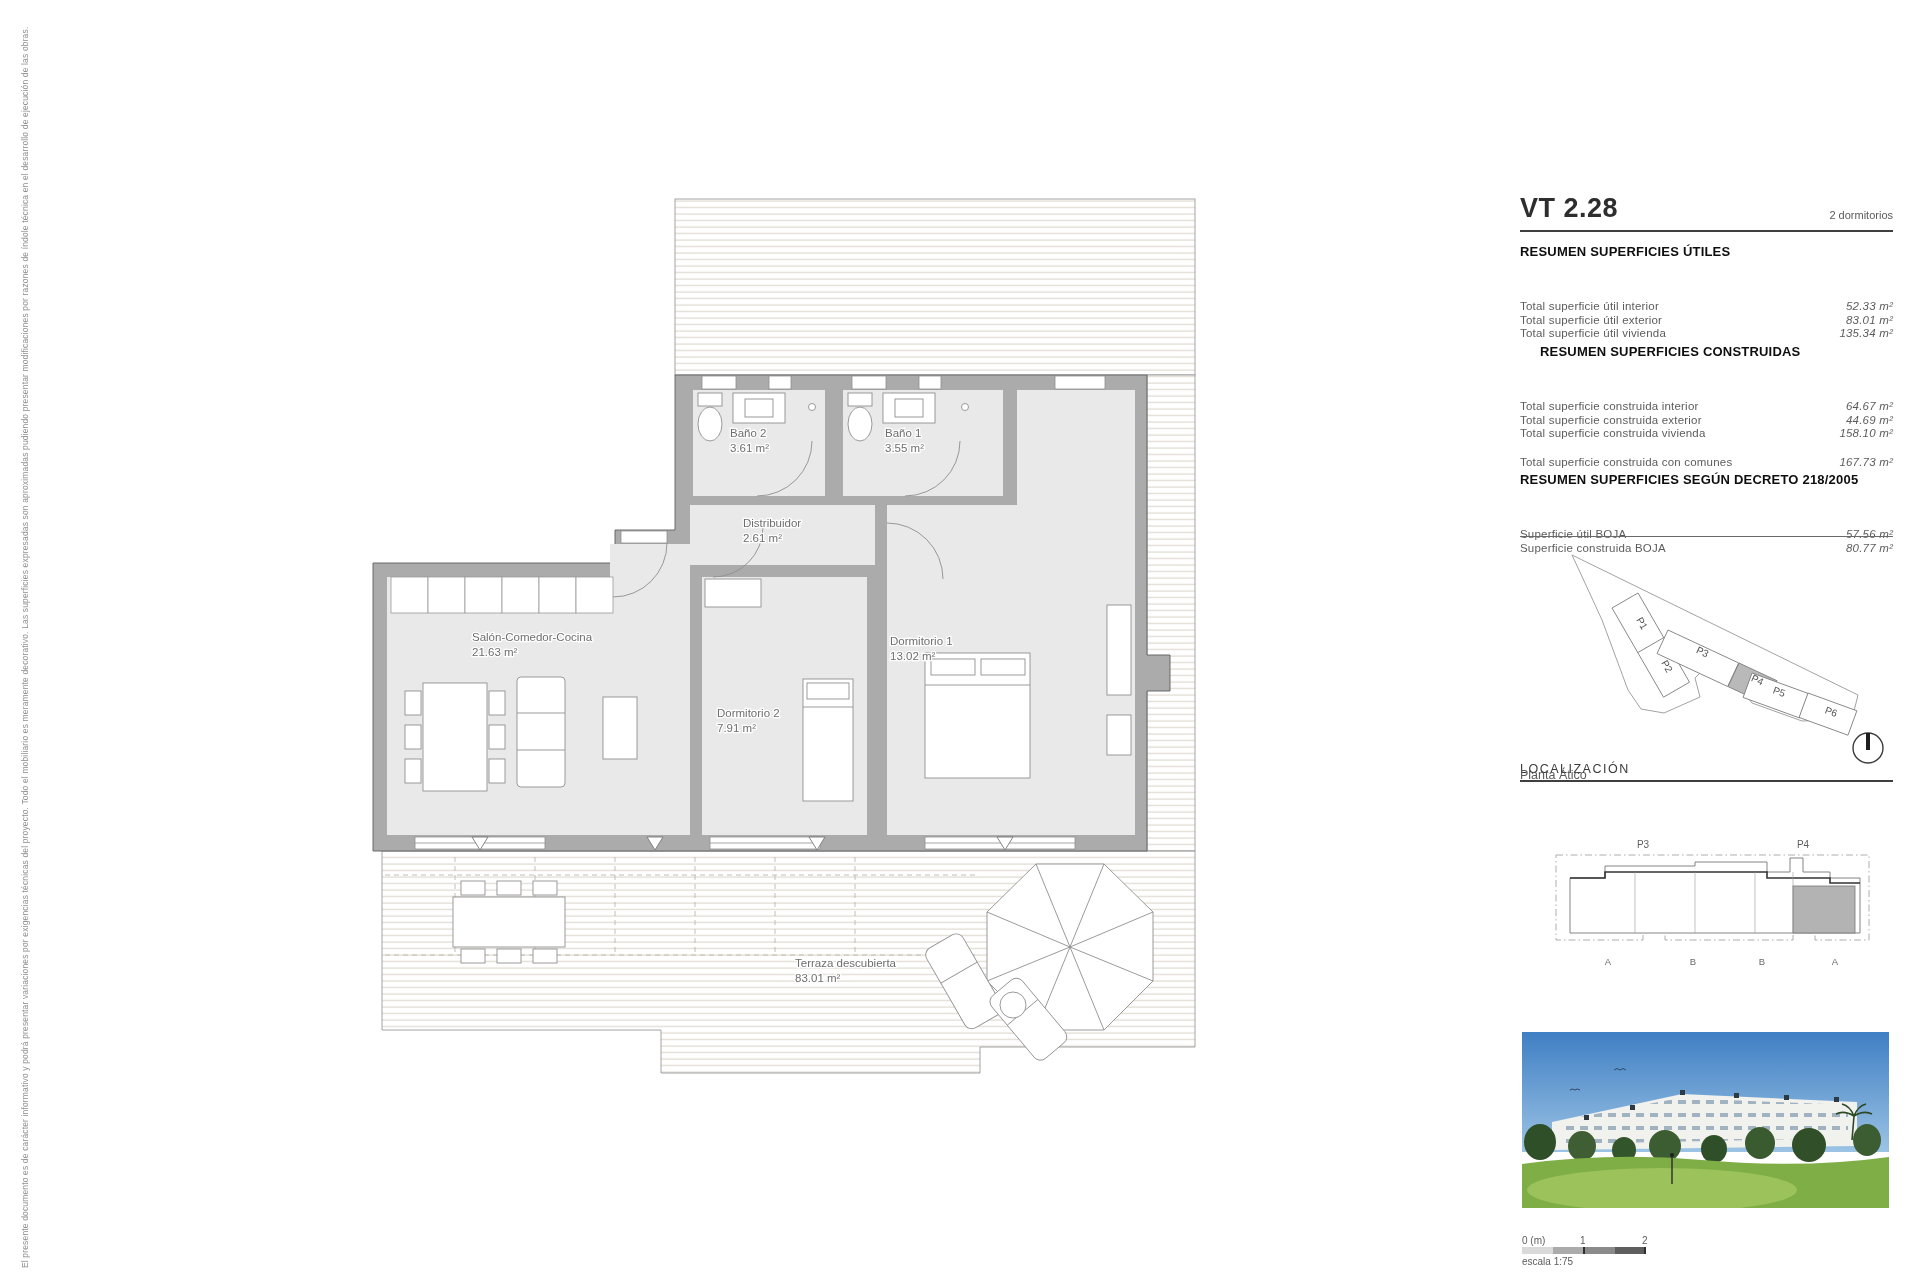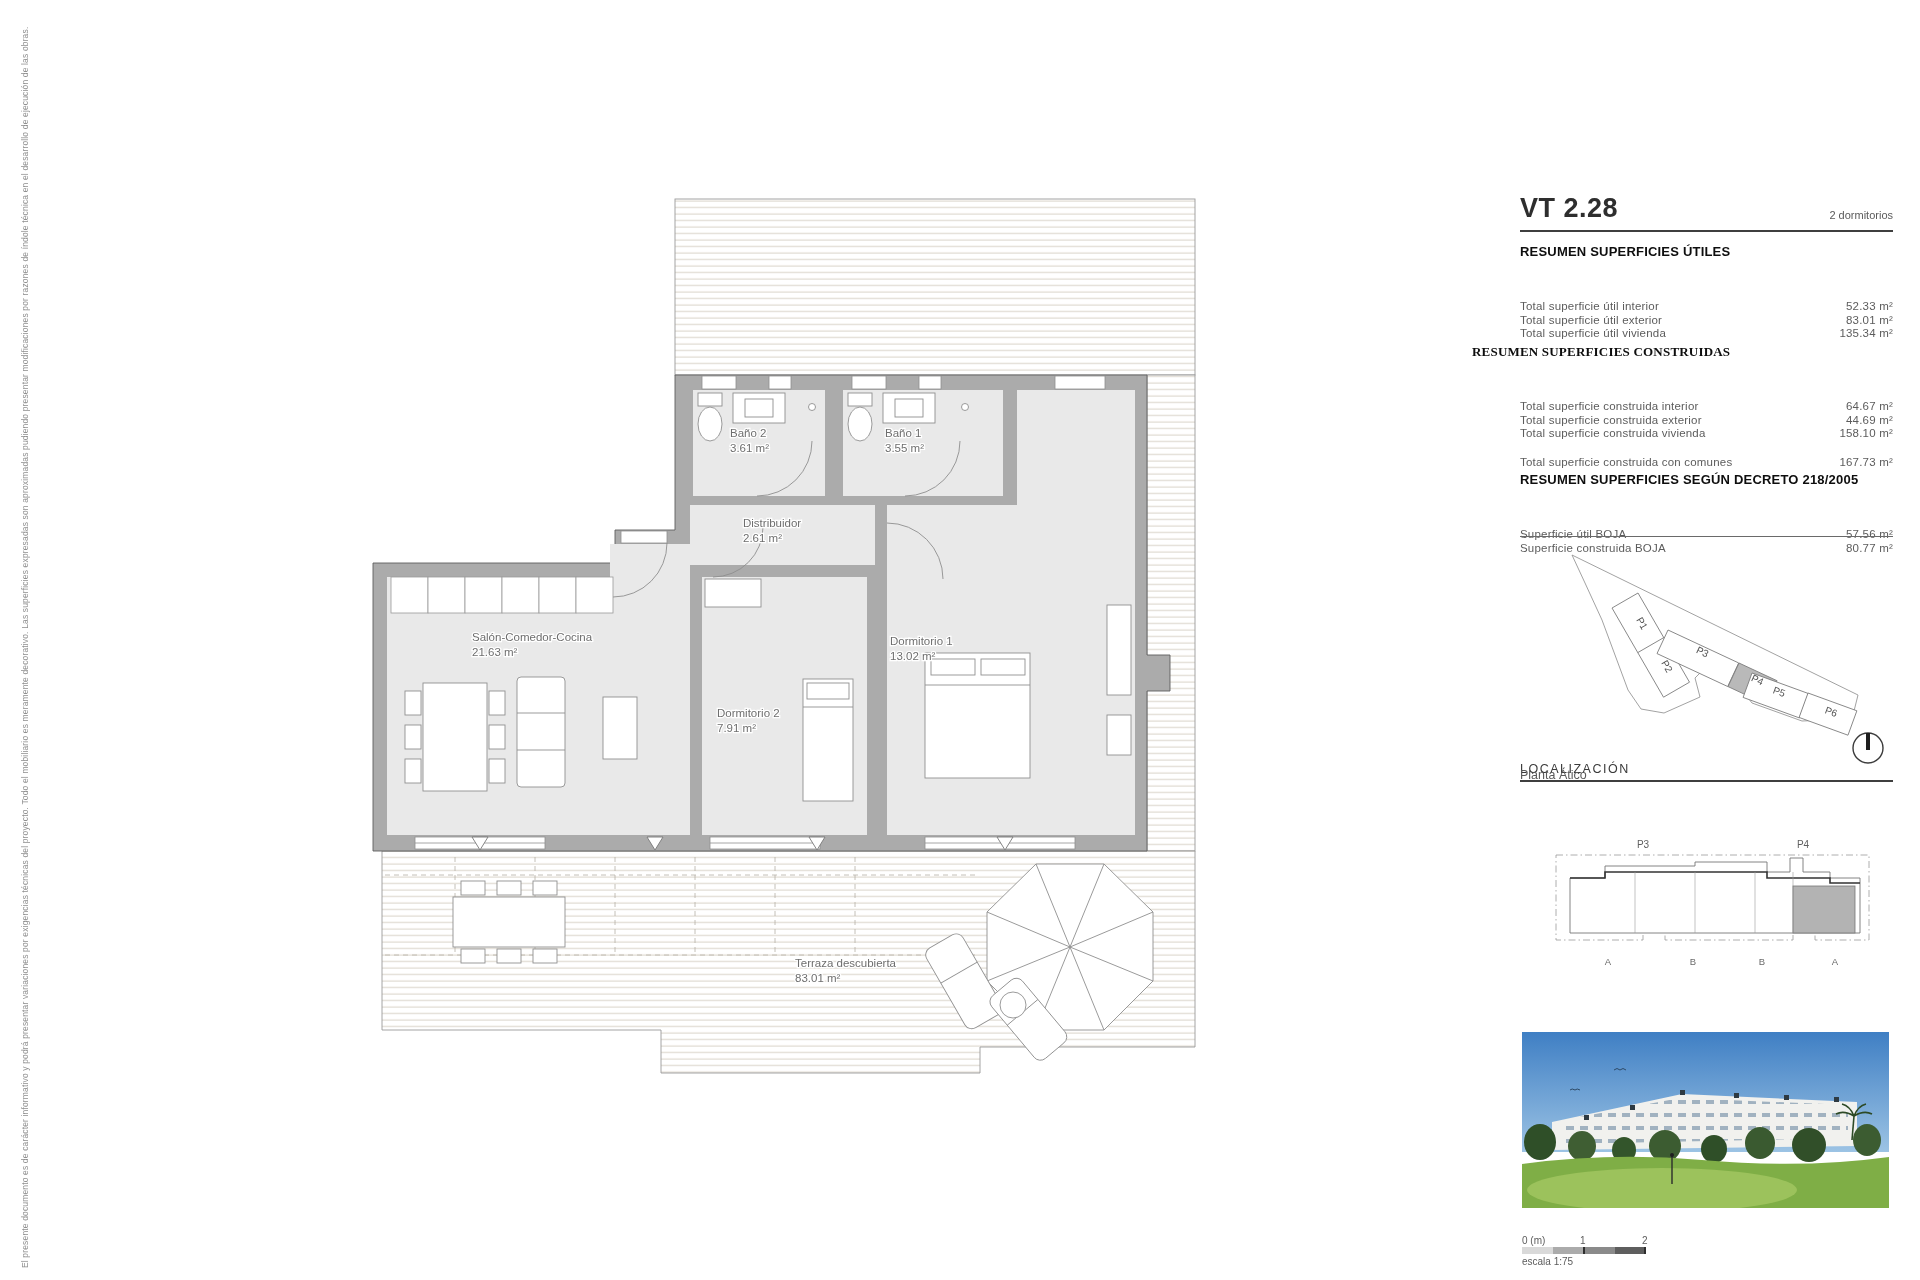--- a/index.html
+++ b/index.html
@@ -11,21 +11,21 @@
     white-space:nowrap;font-size:8.5px;color:#8f8f8f;letter-spacing:.15px;}
   
   .panel{left:1520px;width:373px;}
   #unit-title{top:193px;font-size:27px;color:#2e2e2e;letter-spacing:.5px;font-weight:700;}
   #unit-type{top:209px;font-size:11px;color:#5a5a5a;text-align:right;width:373px;}
   .rule-strong{height:2px;background:#3f3f3f;width:373px;}
   .rule-thin{height:1px;background:#6a6a6a;width:373px;}
   .sec-title{font-size:13px;font-weight:700;color:#0e0e0e;letter-spacing:.2px;}
   .rows{width:373px;font-size:11.5px;color:#5c5c5c;letter-spacing:.2px;margin-top:28px;}
   .row{display:flex;justify-content:space-between;line-height:13.5px;}
-  .row .v{text-align:right;}
+  .row .v{text-align:right;font-style:italic;}
   #loc-title{font-size:12.5px;color:#3a3a3a;letter-spacing:1.5px;}
   #loc-floor{font-size:12.5px;color:#5a5a5a;}
   
   #scalebar{left:1522px;top:1235px;width:128px;font-size:10px;color:#5c5c5c;}
   #scalebar .nums{position:relative;height:11px;}
   #scalebar .nums .n0{position:absolute;left:0;}
   #scalebar .nums .n1{position:absolute;left:58px;}
   #scalebar .nums .n2{position:absolute;left:120px;}
   #scalebar .bar{position:relative;height:7px;width:126px;margin-top:1px;}
   #scalebar .bar i{position:absolute;top:0;height:7px;display:block;}
@@ -228,21 +228,21 @@
   <div class="row">
       <span>Total superficie útil exterior</span>
       <span class="v">83.01 m²</span>
     </div>
   <div class="row">
       <span>Total superficie útil vivienda</span>
       <span class="v">135.34 m²</span>
     </div>
 </div>
 
-<div class="abs sec-title" style="left:1472px;top:344px;font-family:Liberation Serif, serif;">RESUMEN SUPERFICIES CONSTRUIDAS</div>
+<div class="abs sec-title" style="left:1540px;top:344px;">RESUMEN SUPERFICIES CONSTRUIDAS</div>
 <div class="abs rows" style="left:1520px;top:372px;">
   <div class="row">
       <span>Total superficie construida interior</span>
       <span class="v">64.67 m²</span>
     </div>
   <div class="row">
       <span>Total superficie construida exterior</span>
       <span class="v">44.69 m²</span>
     </div>
   <div class="row">

